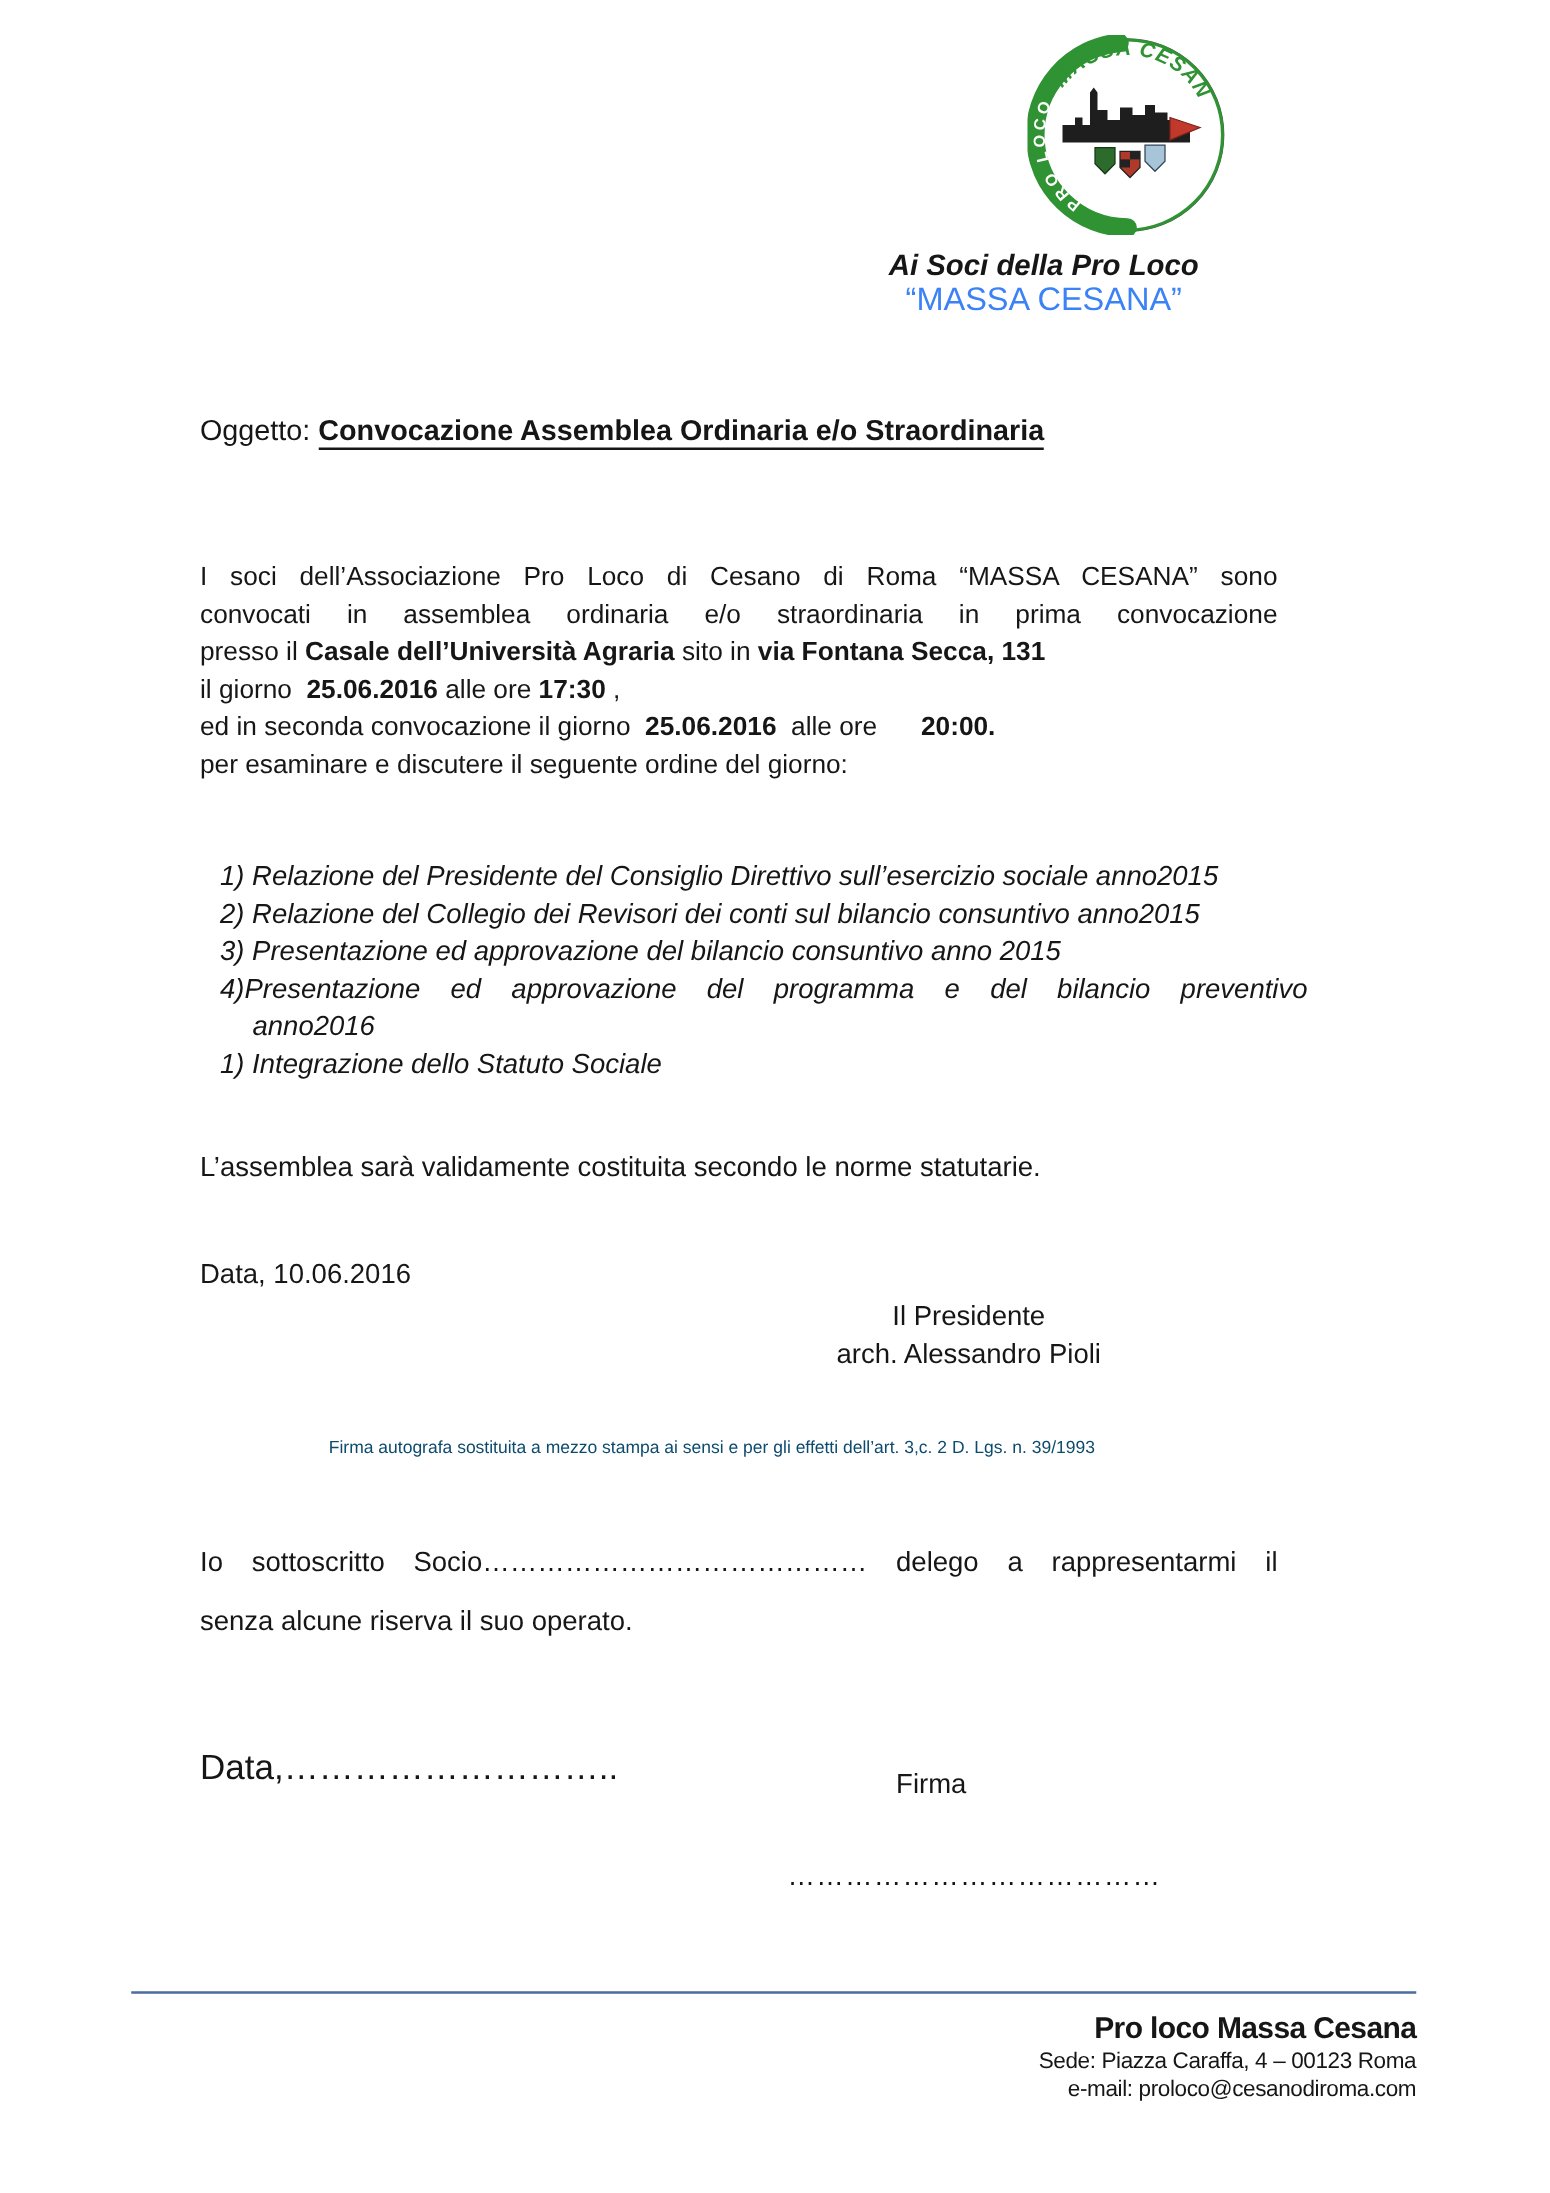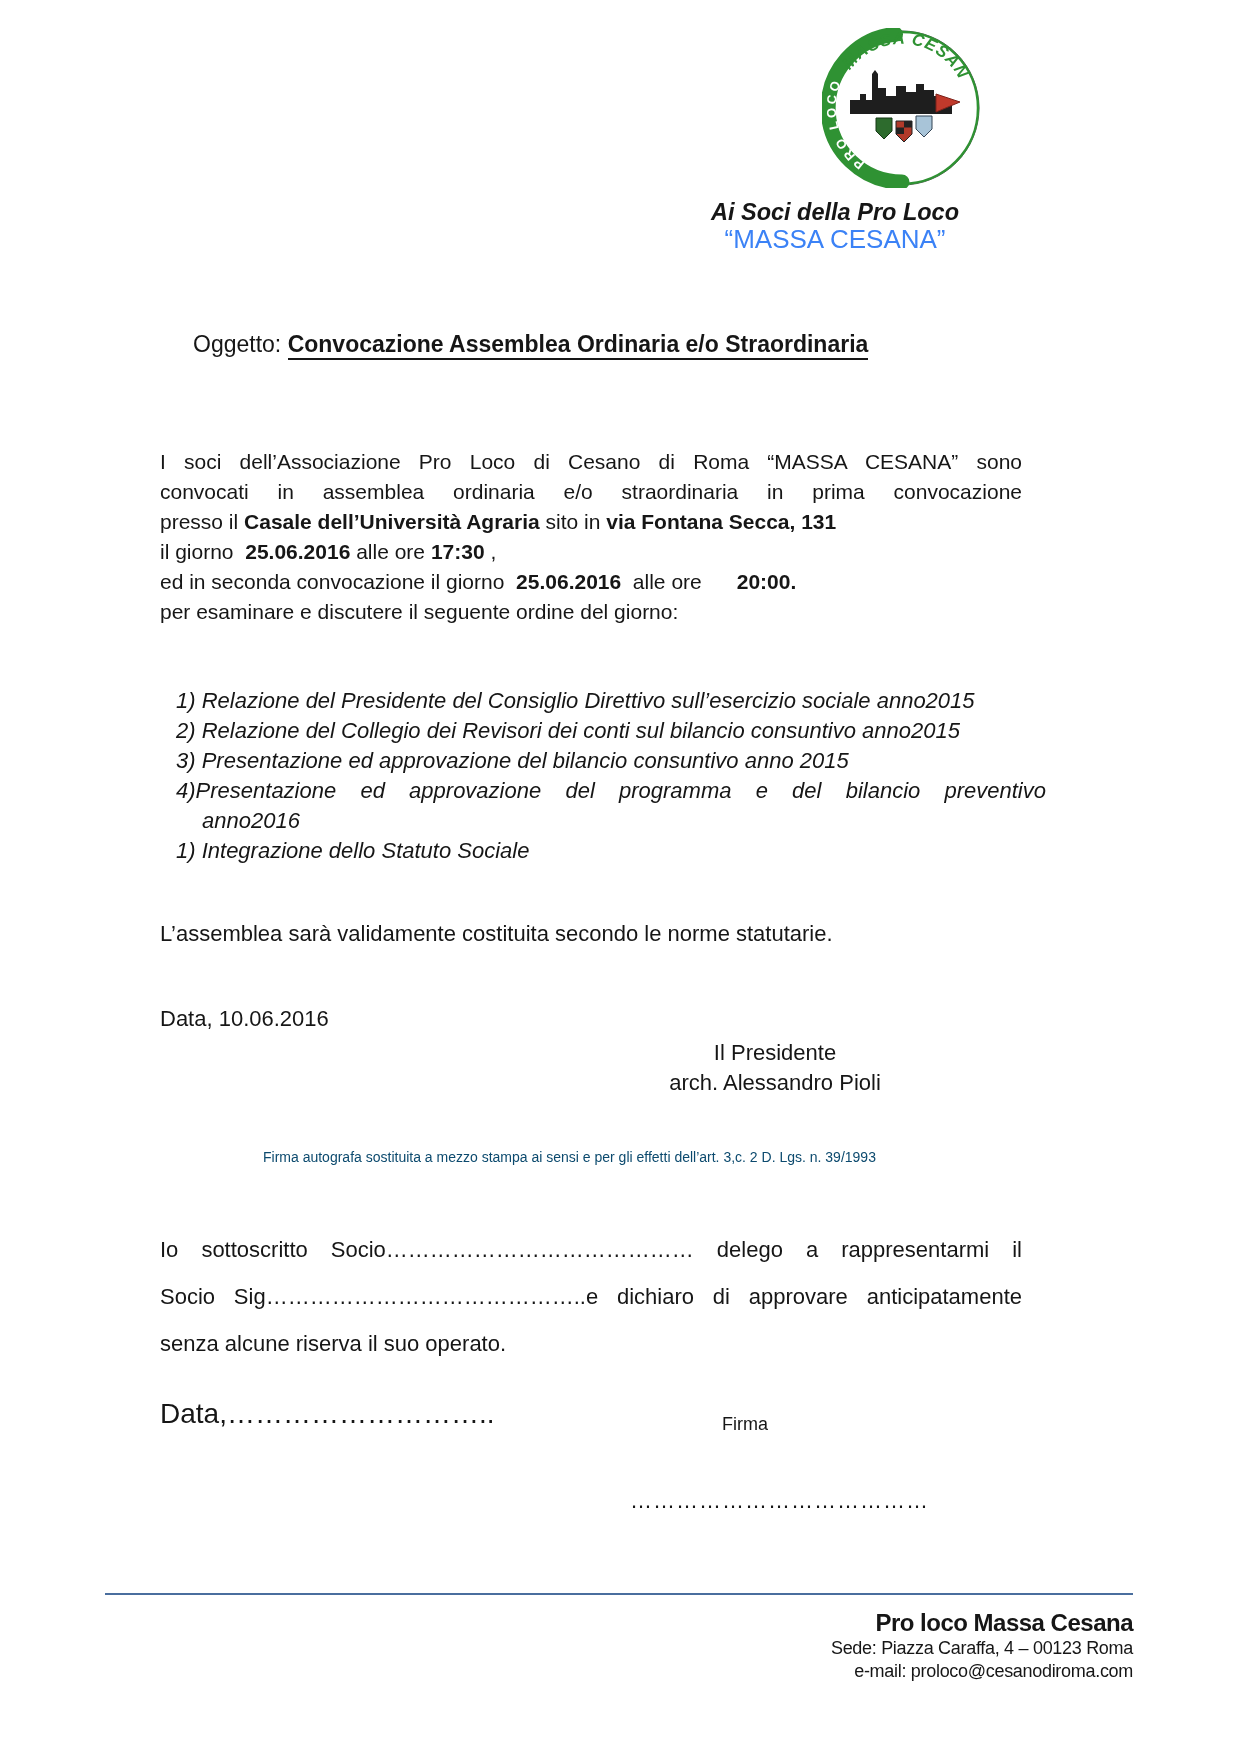--- a/index.html
+++ b/index.html
@@ -15,21 +15,21 @@
 
   
   .logo-wrap { left:822px; top:28px; width:160px; height:160px; }
 
   
   .recipient { left:640px; top:198px; width:390px; text-align:center; }
   .recipient .r1 { font-size:23.5px; font-weight:bold; font-style:italic; line-height:28px; }
   .recipient .r2 { font-size:26px; line-height:27px; color:#3b82f6; }
 
   
-  .subject { left:160px; top:331px; width:900px; font-size:23px;margin-left:33px; }
+  .subject { left:160px; top:331px; width:900px; font-size:23px; }
   .subject .title { font-weight:bold; border-bottom:2px solid #161616; padding-bottom:1px; }
 
   
   .body-par { left:160px; top:447px; width:862px; font-size:21px; line-height:30px; }
   .bline { min-height:30px; }
   .just { text-align:justify; text-align-last:justify; }
   .pre  { white-space:pre-wrap; }
   b { font-weight:bold; }
 
   
@@ -38,21 +38,21 @@
 
   
   .statute   { left:160px; top:921px;  width:862px; font-size:22px; }
   .date1     { left:160px; top:1006px; font-size:22px;text-align:right; }
   .president { left:620px; top:1038px; width:310px; text-align:center; font-size:22px; line-height:30px; }
   .legal     { left:263px; top:1149px; width:820px; font-size:14px; color:#0c4a6e; }
 
   
   .delega { left:160px; top:1226px; width:862px; font-size:22px; line-height:47px; }
   .date2  { left:160px; top:1386px; font-size:28px;margin-top:12px; }
-  .firma  { left:590px; top:1414px; width:310px; text-align:center; font-size:18px; }
+  .firma  { left:590px; top:1414px; width:310px; text-align:center; font-size:22px; }
   .sigdots{ left:630px; top:1488px; font-size:22px; letter-spacing:1px; }
 
   
   .footer-rule { left:105px; top:1593px; width:1028px; height:2px; background:#4a6e9e; }
   .footer-text { left:500px; top:1608px; width:633px; text-align:right; }
   .footer-text .org   { font-size:24px; font-weight:bold; letter-spacing:-0.5px; line-height:29px;text-align:right; }
   .footer-text .line  { font-size:18px; letter-spacing:-0.3px; line-height:23px; }
 </style>
 </head>
 <body>
@@ -120,21 +120,20 @@
   <div class="abs date1">Data, 10.06.2016</div>
   <div class="abs president">
     <div>Il Presidente</div>
     <div>arch. Alessandro Pioli</div>
   </div>
 
   <div class="abs legal">Firma autografa sostituita a mezzo stampa ai sensi e per gli effetti dell’art. 3,c. 2  D. Lgs. n. 39/1993</div>
 
   <div class="abs delega">
     <div class="bline just">Io sottoscritto Socio……………………………………  delego a rappresentarmi il</div>
-    <div class="bline just">Socio Sig……………………………………..e dichiaro di approvare anticipatamente</div>
     <div class="bline">senza alcune riserva il suo operato.</div>
   </div>
   <div class="abs date2">Data,………………………..</div>
   <div class="abs firma">Firma</div>
   <div class="abs sigdots">…………………………………</div>
 
   <div class="abs footer-rule"></div>
   <div class="abs footer-text">
     <div class="org">Pro loco Massa Cesana</div>
     <div class="line">Sede: Piazza Caraffa, 4 – 00123 Roma</div>

